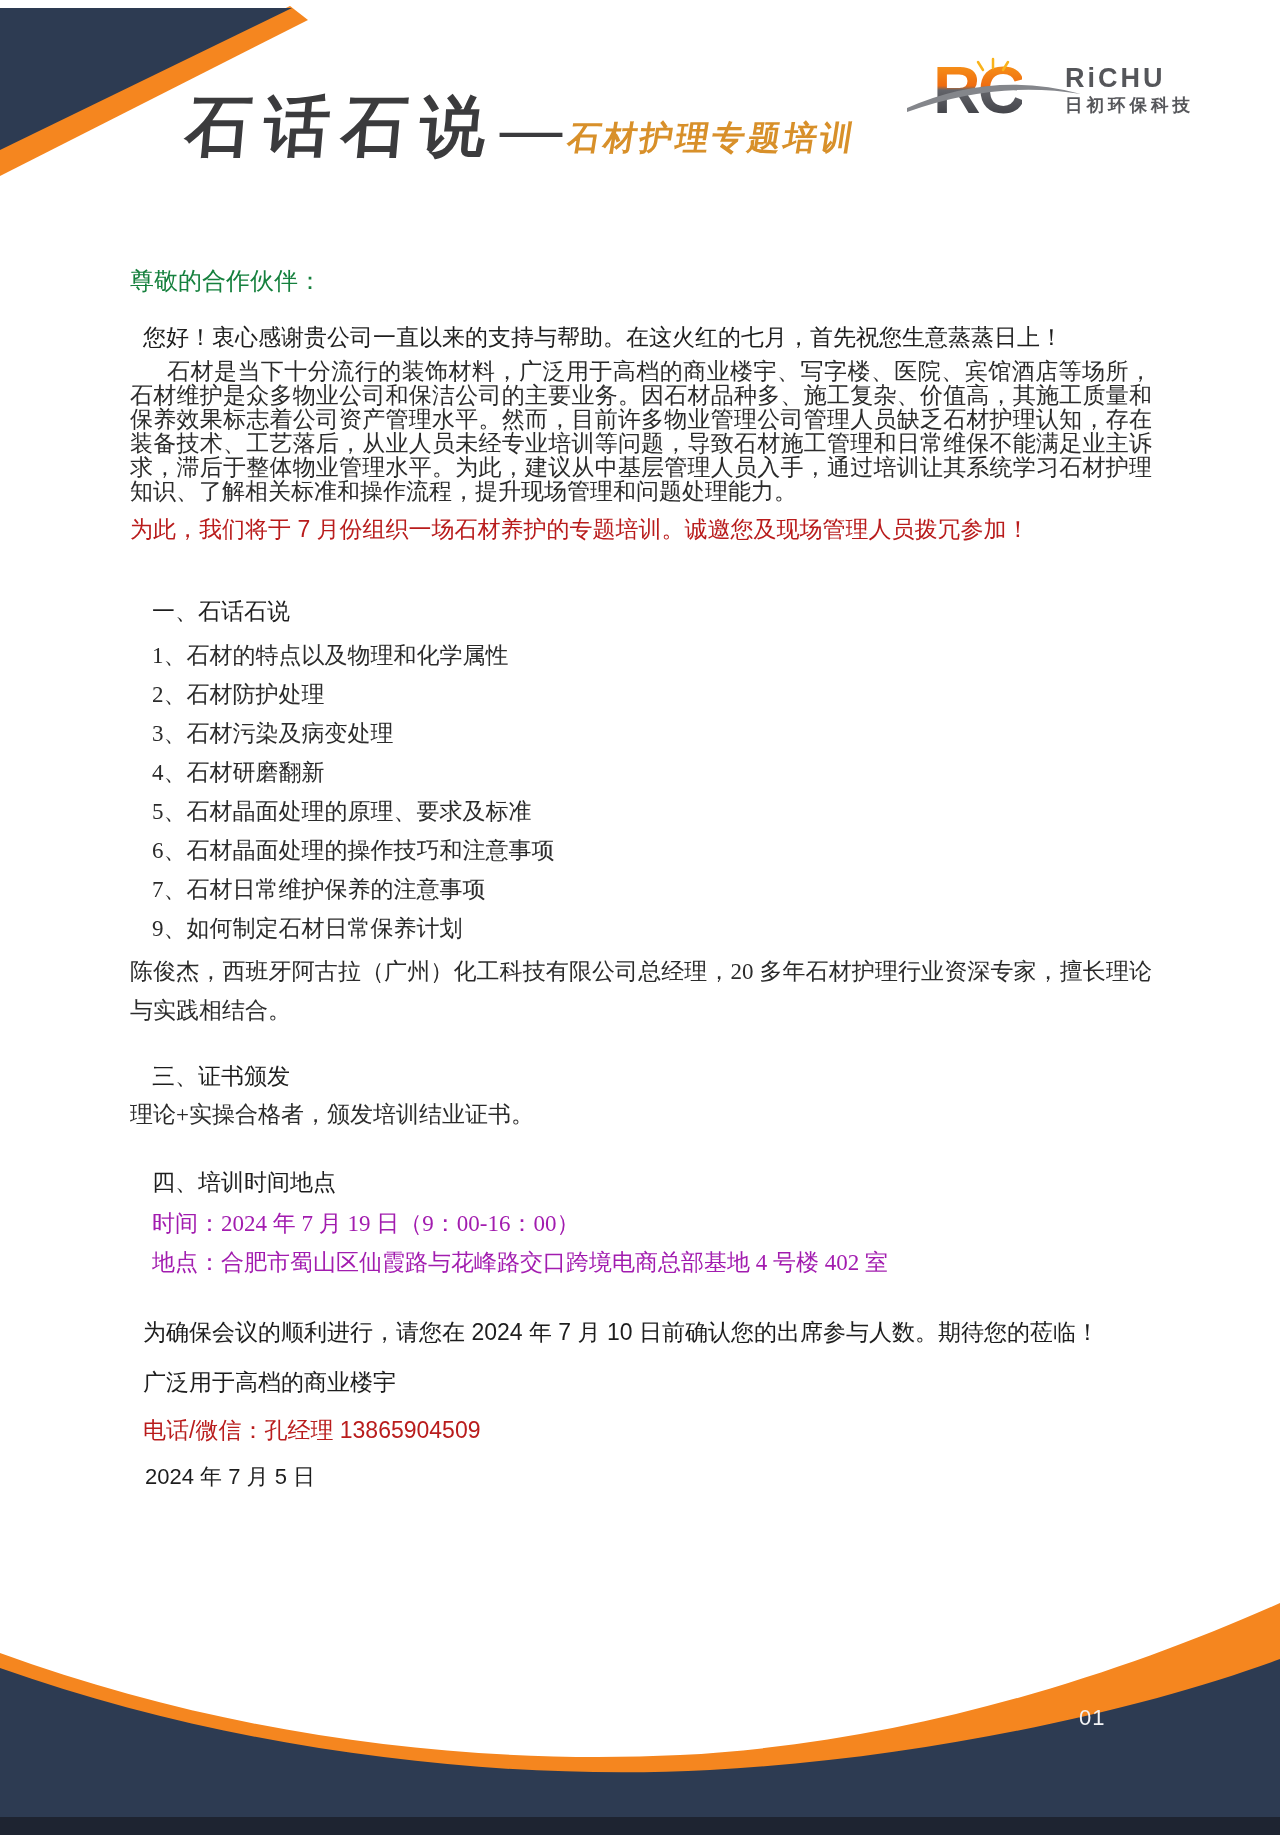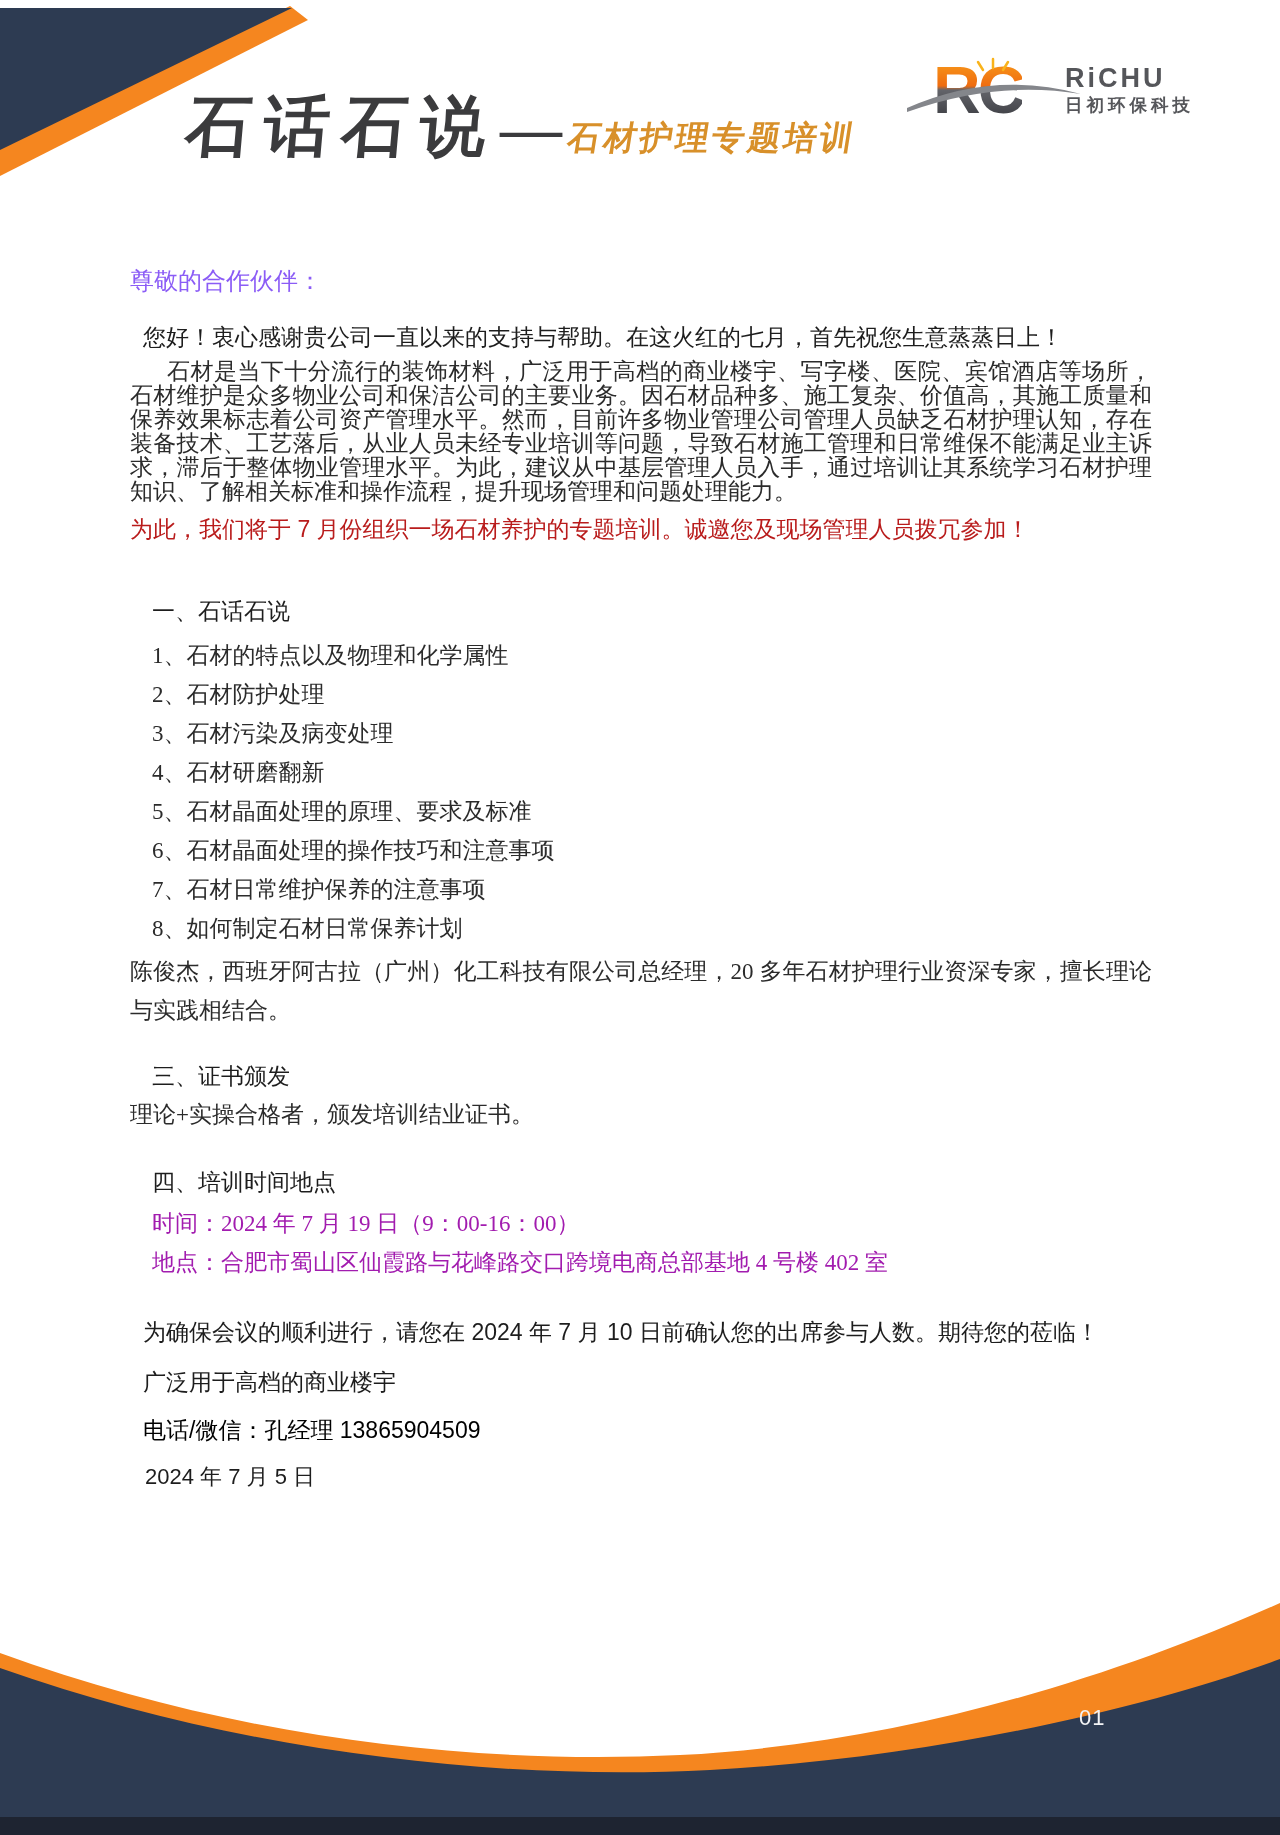--- a/index.html
+++ b/index.html
@@ -52,39 +52,39 @@
   .logo-brand{
     font-weight:900;font-size:27px;letter-spacing:3px;color:#55565a;
   }
   .logo-brand-cn{
     margin-top:5px;font-size:17.5px;letter-spacing:4px;color:#55565a;font-weight:700;
   }
   
   .content{position:absolute;left:130px;top:0;width:1022px;}
   .sans{font-family:"Liberation Sans","DejaVu Sans",sans-serif;}
   .serif{font-family:"Liberation Serif","DejaVu Serif",serif;}
-  .salutation{margin-top:266px;font-size:24px;line-height:30px;color:#8b5cf6;}
+  .salutation{margin-top:266px;font-size:24px;line-height:30px;color:#15803d;}
   .greeting{margin-top:26px;font-size:23px;line-height:30px;text-indent:13px;color:#1d1d1d;}
   .paragraph{
     margin-top:8px;font-size:23px;line-height:24px;
     text-align:justify;text-indent:37px;color:#2b2b2b;
   }
   .announcement{margin-top:10px;font-size:23px;line-height:30px;color:#b91c1c;}
   .sec-heading{margin-top:52px;font-size:23px;line-height:30px;text-indent:22px;color:#1d1d1d;}
   .sec-items{margin-top:10px;}
   .sec-item{font-size:23px;line-height:39px;text-indent:22px;color:#2b2b2b;}
   .sec-heading.h2{margin-top:25px;}
   .sec-body{margin-top:4px;font-size:23px;line-height:39px;text-align:justify;color:#2b2b2b;}
   .sec-heading.h3{margin-top:31px;}
   .sec-heading.h4{margin-top:33px;}
   .sec-line{margin-top:7px;font-size:23px;line-height:39px;text-indent:22px;color:#a21caf;}
   .sec-line.place{margin-top:0;}
   .rsvp{margin-top:35px;font-size:23px;line-height:30px;text-indent:13px;color:#1d1d1d;}
   .company{margin-top:20px;font-size:23px;line-height:30px;text-indent:13px;color:#1d1d1d;}
-  .contact{margin-top:18px;font-size:23px;line-height:30px;text-indent:13px;color:#000000;}
+  .contact{margin-top:18px;font-size:23px;line-height:30px;text-indent:13px;color:#b91c1c;}
   .date{margin-top:17px;font-size:22px;line-height:30px;text-indent:15px;color:#1d1d1d;}
   
   .footer-svg{position:absolute;left:0;bottom:0;}
   .page-number{
     position:absolute;left:1079px;top:1705px;
     color:#f2f3f5;font-size:22px;letter-spacing:1px;
     font-family:"Liberation Sans","DejaVu Sans",sans-serif;
   }
 </style>
 </head>
@@ -129,21 +129,21 @@
 
     <div class="sec-heading sans">一、石话石说</div>
     <div class="sec-items">
       <div class="sec-item serif">1、石材的特点以及物理和化学属性</div>
       <div class="sec-item serif">2、石材防护处理</div>
       <div class="sec-item serif">3、石材污染及病变处理</div>
       <div class="sec-item serif">4、石材研磨翻新</div>
       <div class="sec-item serif">5、石材晶面处理的原理、要求及标准</div>
       <div class="sec-item serif">6、石材晶面处理的操作技巧和注意事项</div>
       <div class="sec-item serif">7、石材日常维护保养的注意事项</div>
-      <div class="sec-item serif">8、如何制定石材日常保养计划</div>
+      <div class="sec-item serif">9、如何制定石材日常保养计划</div>
     </div>
 
     <div class="sec-body serif">陈俊杰，西班牙阿古拉（广州）化工科技有限公司总经理，20 多年石材护理行业资深专家，擅长理论与实践相结合。</div>
 
     <div class="sec-heading h3 sans">三、证书颁发</div>
     <div class="sec-body serif">理论+实操合格者，颁发培训结业证书。</div>
 
     <div class="sec-heading h4 sans">四、培训时间地点</div>
     <div class="sec-line serif">时间：2024 年 7 月 19 日（9：00-16：00）</div>
     <div class="sec-line place serif">地点：合肥市蜀山区仙霞路与花峰路交口跨境电商总部基地 4 号楼 402 室</div>

